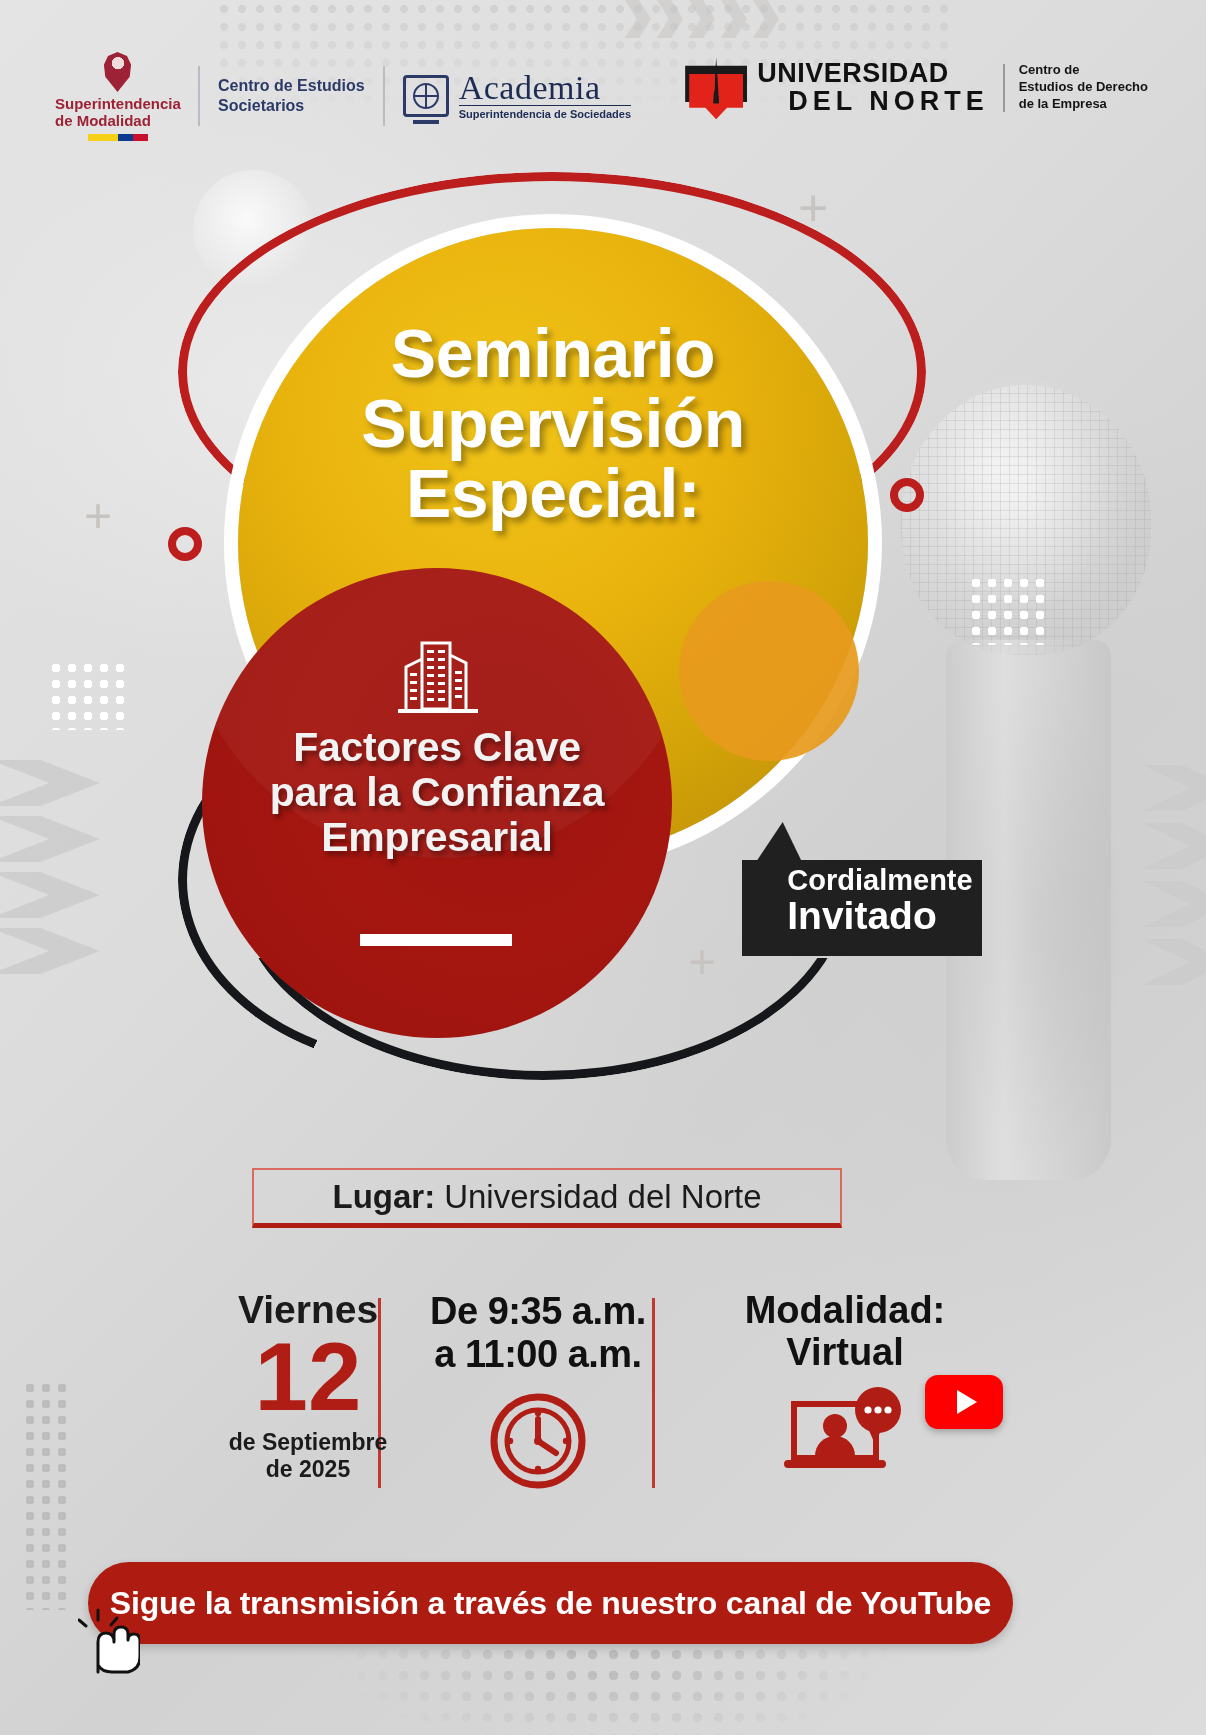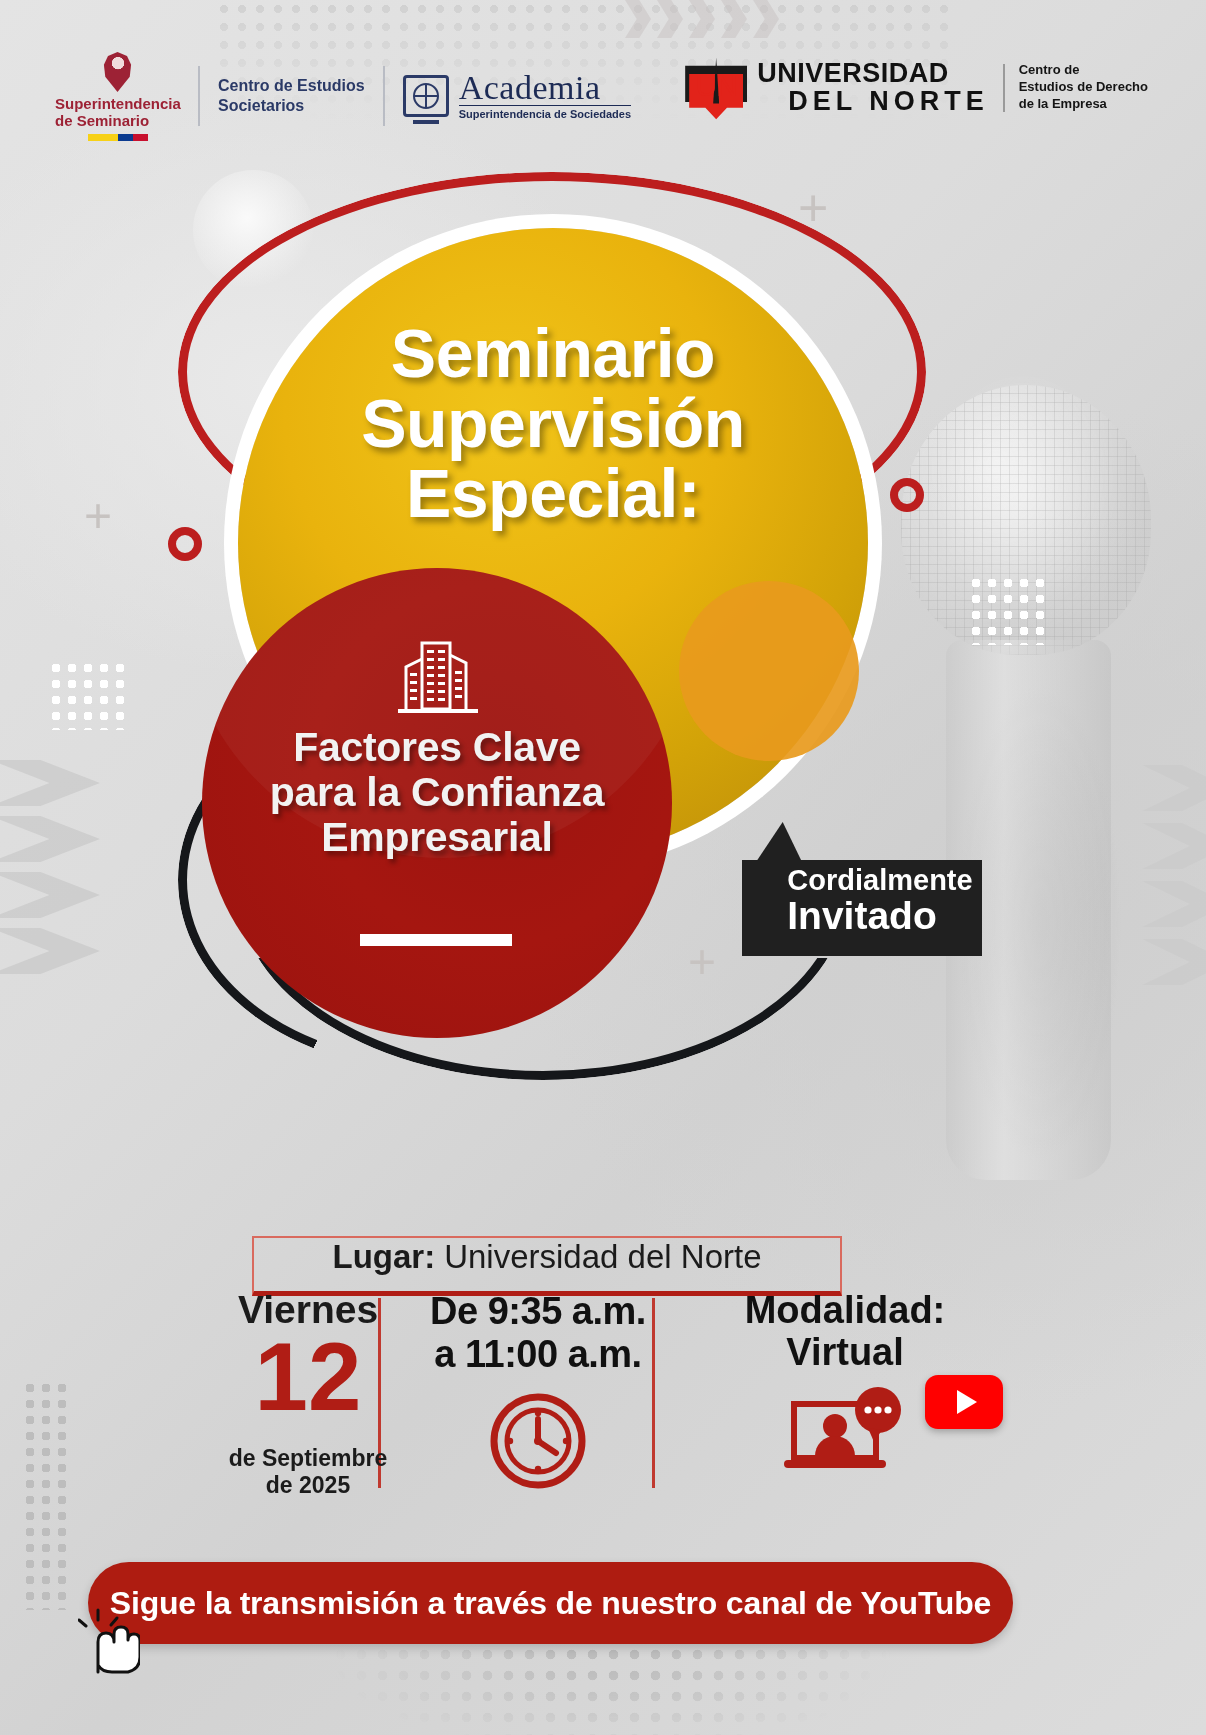--- a/index.html
+++ b/index.html
@@ -246,34 +246,34 @@
   .badge::before {
     content:""; position:absolute; left: 14px; top: -38px;
     width: 46px; height: 40px; background: #202020;
     clip-path: polygon(58% 0, 100% 100%, 0 100%);
   }
   .badge .b1 { font-size: 29px; font-weight: bold; line-height: 1.12; margin-left: 36px; }
   .badge .b2 { font-size: 39px; font-weight: bold; line-height: 1.05; }
 
   
   .lugar {
-    position: absolute; left: 252px; top: 1236px; width: 590px; height: 60px;
+    position: absolute; left: 252px; top: 1168px; width: 590px; height: 60px;
     border: 2px solid #d96a5e; border-bottom: 5px solid #b01d15;
-    display: flex; justify-content: center;
+    display: flex; align-items: center; justify-content: center;
     font-size: 33px; color: #1b1b1b; gap: 9px;
   }
   .lugar .k { font-weight: bold; }
 
   
   .inforow { position: absolute; left: 120px; top: 1290px; width: 960px; height: 230px; }
   .col { position: absolute; text-align: center; }
   .col-date { left: 58px; top: 0; width: 260px; }
   .col-date .dow { font-size: 39px; font-weight: bold; color: #1b1b1b; line-height: 1; }
   .col-date .num { font-size: 96px; font-weight: bold; color: #b01d15; line-height: .96; margin-top: 2px; }
-  .col-date .mon { font-size: 23px; font-weight: bold; color: #1b1b1b; line-height: 1.16; margin-top: 22px; }
+  .col-date .mon { font-size: 23px; font-weight: bold; color: #1b1b1b; line-height: 1.16; margin-top: 6px; }
 
   .col-time { left: 268px; top: 0; width: 300px; }
   .col-time .t { font-size: 38px; font-weight: bold; color: #111; line-height: 1.12; letter-spacing:-.5px; }
   .clock-wrap { margin-top: 14px; display: flex; justify-content: center; }
 
   .col-mod { left: 560px; top: 0; width: 330px; }
   .col-mod .m1 { font-size: 38px; font-weight: bold; color: #111; line-height: 1.1; }
   .col-mod .m2 { font-size: 38px; font-weight: bold; color: #111; line-height: 1.1; }
   .laptop-wrap { margin-top: 12px; display: flex; justify-content: center; }
 
@@ -342,21 +342,21 @@
   <div class="plus p1">+</div>
   <div class="plus p2">+</div>
   <div class="plus p3">+</div>
 
   <div class="header">
     <div class="logo-left">
       <div class="supersoc">
         <div class="crest"></div>
         <div class="txt">
           <div>Superintendencia</div>
-          <div>de Seminario</div>
+          <div>de Modalidad</div>
         </div>
         <div class="flag"></div>
       </div>
       <div class="vsep"></div>
       <div class="ces">
         <div>Centro de Estudios</div>
         <div>Societarios</div>
       </div>
       <div class="vsep"></div>
       <div class="acad">

